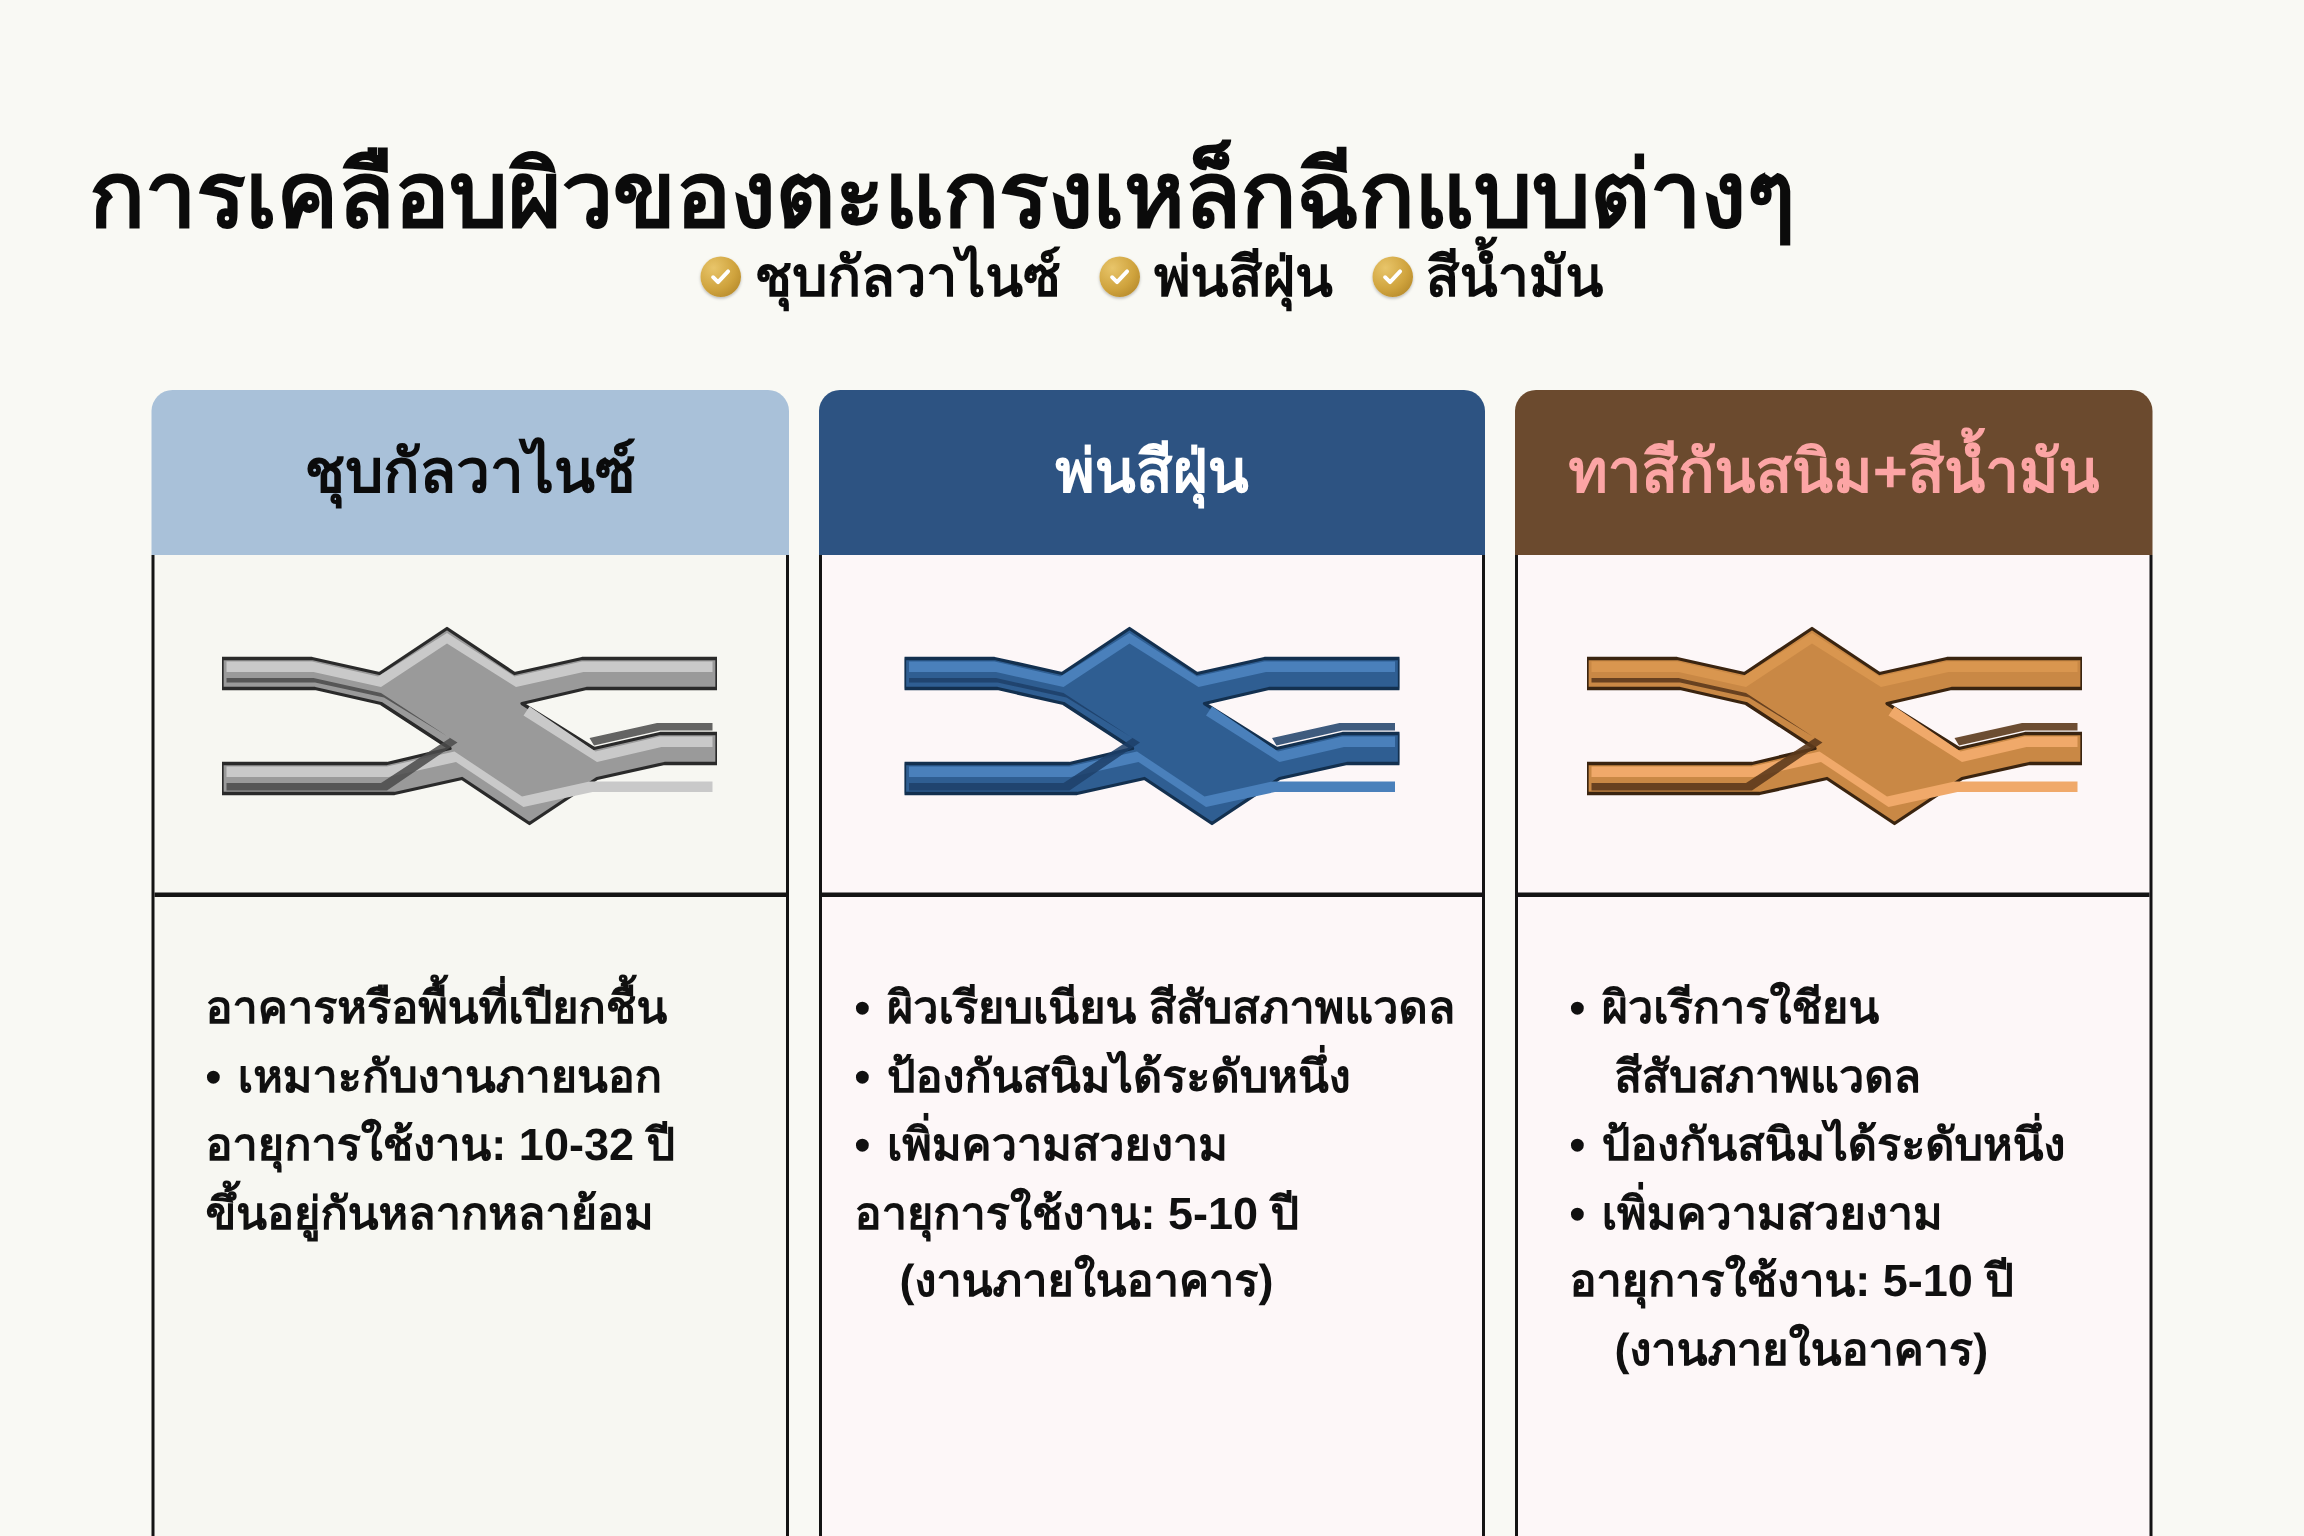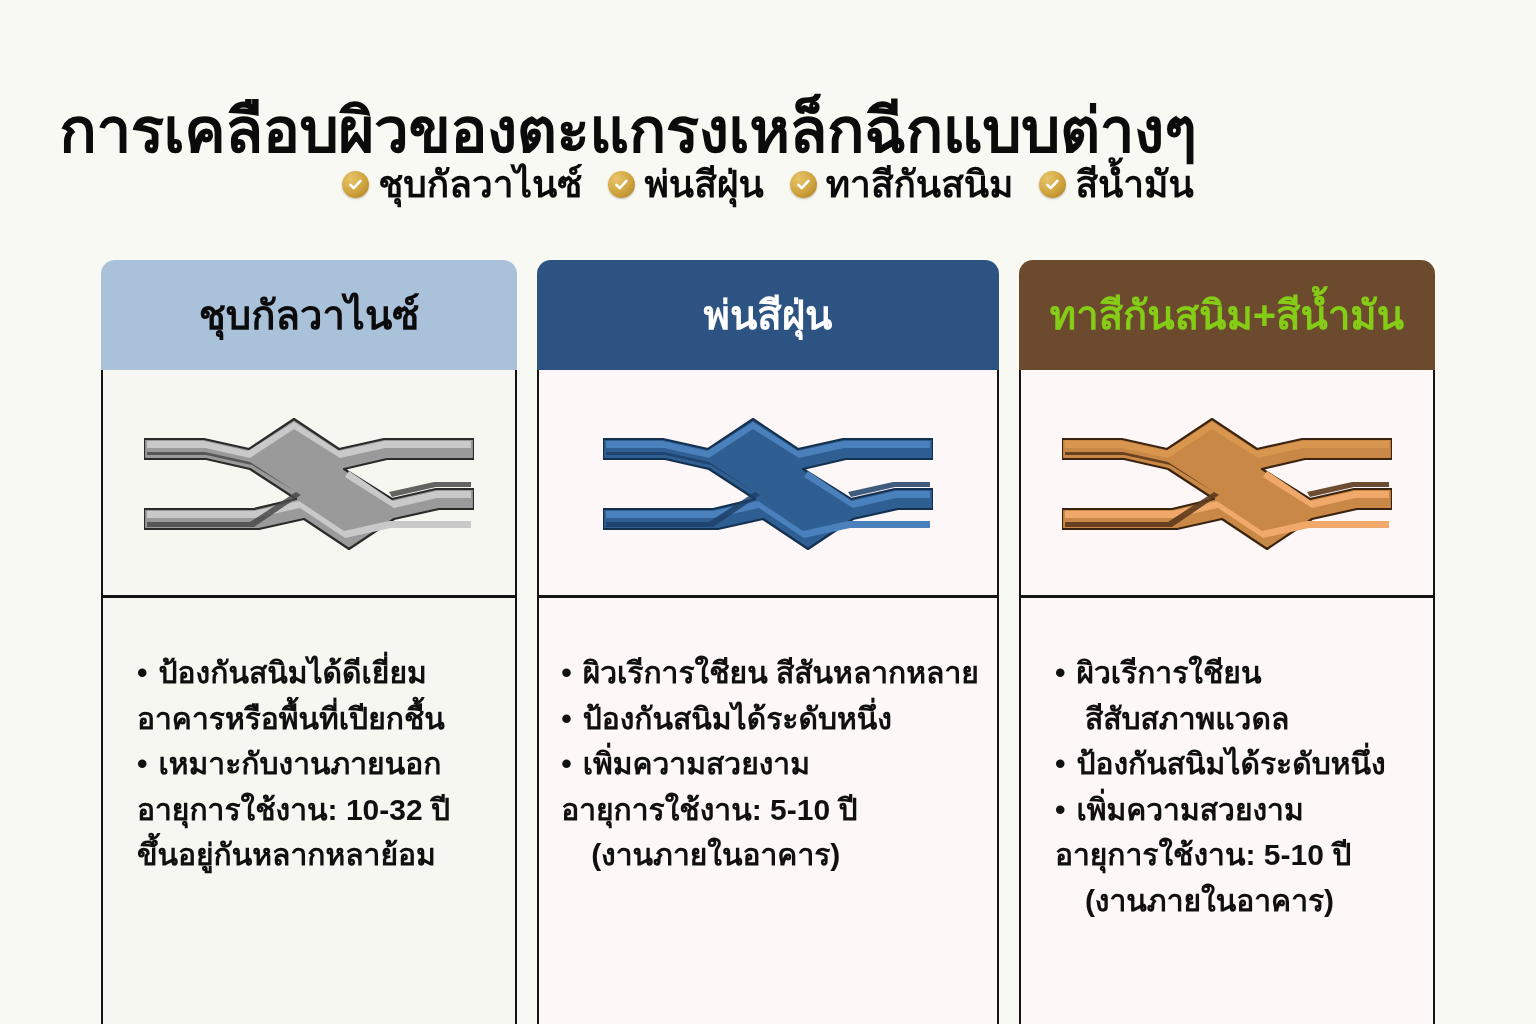--- a/index.html
+++ b/index.html
@@ -161,28 +161,20 @@
 
   <div class="chip">
     <span class="check-badge">
       <svg width="17" height="17" viewBox="0 0 17 17">
           <path d="M3.4 8.8 L6.7 12.1 L13.4 4.9" stroke="#ffffff" stroke-width="2.6" fill="none" stroke-linecap="round" stroke-linejoin="round"></path>
         </svg>
     </span>
     <span class="chip-label">พ่นสีฝุ่น</span>
   </div>
 
-  <div class="chip">
-    <span class="check-badge">
-      <svg width="17" height="17" viewBox="0 0 17 17">
-          <path d="M3.4 8.8 L6.7 12.1 L13.4 4.9" stroke="#ffffff" stroke-width="2.6" fill="none" stroke-linecap="round" stroke-linejoin="round"></path>
-        </svg>
-    </span>
-    <span class="chip-label">ทาสีกันสนิม</span>
-  </div>
 
   <div class="chip">
     <span class="check-badge">
       <svg width="17" height="17" viewBox="0 0 17 17">
           <path d="M3.4 8.8 L6.7 12.1 L13.4 4.9" stroke="#ffffff" stroke-width="2.6" fill="none" stroke-linecap="round" stroke-linejoin="round"></path>
         </svg>
     </span>
     <span class="chip-label">สีน้ำมัน</span>
   </div>
 </div>
@@ -206,21 +198,20 @@
           </g>
           <g stroke="none" opacity="0.85">
             <path d="M3 57 L61 57 L106 67 L152 97 L106 127 L3 127 L3 132 L110 132 L157 100 L108 70 L62 60 L3 60 Z" fill="#4a4a4a"></path>
             <path d="M248 102 L292 92 L327 92 L327 87 L290 87 L245 97 Z" fill="#4a4a4a"></path>
             <path d="M0 128 L112 128 L158 98 L0 128 Z" fill="none"></path>
           </g>
         </svg>
       </div>
       <div class="text-pane align-left">
         <div class="bullets">
-          <div class="bullet-line bulleted">ป้องกันสนิมได้ดีเยี่ยม</div>
           <div class="bullet-line">อาคารหรือพื้นที่เปียกชื้น</div>
           <div class="bullet-line bulleted">เหมาะกับงานภายนอก</div>
           <div class="bullet-line">อายุการใช้งาน: 10-32 ปี</div>
           <div class="bullet-line">ขึ้นอยู่กันหลากหลาย้อม</div>
         </div>
       </div>
     </div>
   </div>
 
   <div class="card c2">
@@ -239,33 +230,33 @@
             <path d="M3 116 L110 116 L155 106 L200 136 L245 126 L327 126 L327 133 L247 133 L201 143 L156 113 L111 123 L3 123 Z" fill="#4a80bb"></path>
           </g>
           <g stroke="none" opacity="0.85">
             <path d="M3 57 L61 57 L106 67 L152 97 L106 127 L3 127 L3 132 L110 132 L157 100 L108 70 L62 60 L3 60 Z" fill="#1d3f68"></path>
             <path d="M248 102 L292 92 L327 92 L327 87 L290 87 L245 97 Z" fill="#1d3f68"></path>
           </g>
         </svg>
       </div>
       <div class="text-pane align-left">
         <div class="bullets">
-          <div class="bullet-line bulleted">ผิวเรีการใชียน สีสันหลากหลาย</div>
+          <div class="bullet-line bulleted">ผิวเรียบเนียน สีสับสภาพแวดล</div>
           <div class="bullet-line bulleted">ป้องกันสนิมได้ระดับหนึ่ง</div>
           <div class="bullet-line bulleted">เพิ่มความสวยงาม</div>
           <div class="bullet-line">อายุการใช้งาน: 5-10 ปี</div>
           <div class="bullet-line indent-1">(งานภายในอาคาร)</div>
         </div>
       </div>
     </div>
   </div>
 
   <div class="card c3">
     <div class="card-header" style="background:#6b4a2e">
-      <span class="card-header-title" style="color:#84cc16">ทาสีกันสนิม+สีน้ำมัน</span>
+      <span class="card-header-title" style="color:#fca5a5">ทาสีกันสนิม+สีน้ำมัน</span>
     </div>
     <div class="card-body" style="background:#fdf7f8">
       <div class="mesh-pane">
         <svg width="330" height="175" viewBox="0 0 330 175">
           <g stroke="#3a2410" stroke-width="2.2" stroke-linejoin="round">
             <path d="M0 44 L60 44 L105 54 L150 24 L195 54 L240 44 L330 44 L330 64 L243 64 L200 74 L248 104 L292 94 L330 94 L330 114 L295 114 L250 124 L205 154 L160 124 L115 134 L0 134 L0 114 L110 114 L152 104 L106 74 L62 64 L0 64 Z" fill="#c98845"></path>
           </g>
           <g stroke="none">
             <path d="M3 46 L60 46 L104 56 L150 27 L195 56 L240 46 L327 46 L327 53 L241 53 L196 63 L150 34 L106 63 L61 53 L3 53 Z" fill="#d9964f"></path>
             <path d="M205 76 L249 106 L292 96 L327 96 L327 103 L293 103 L250 113 L201 82 Z" fill="#f0a96a"></path>

